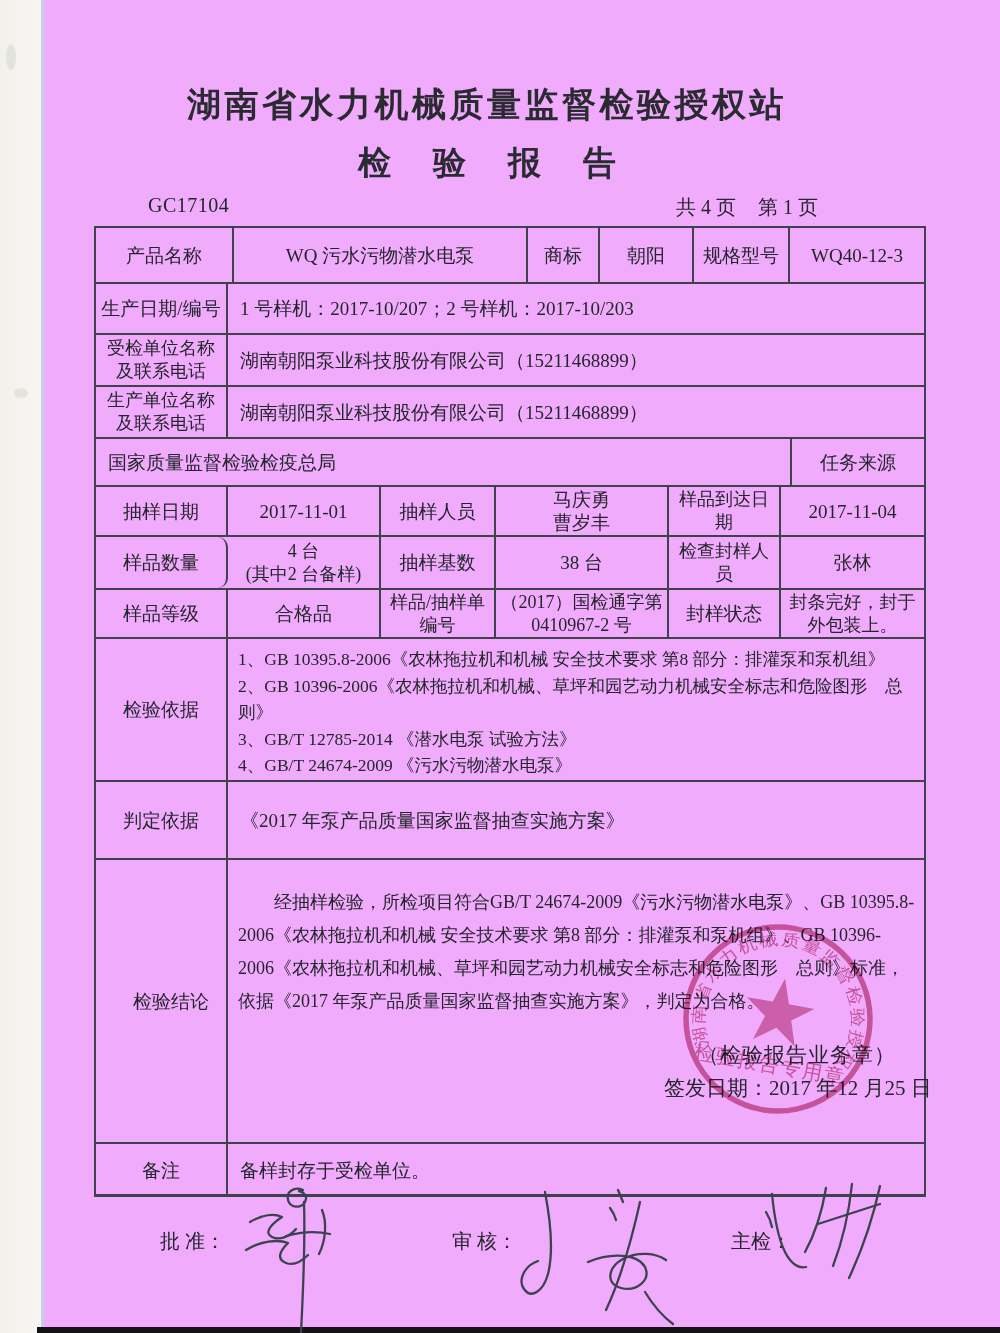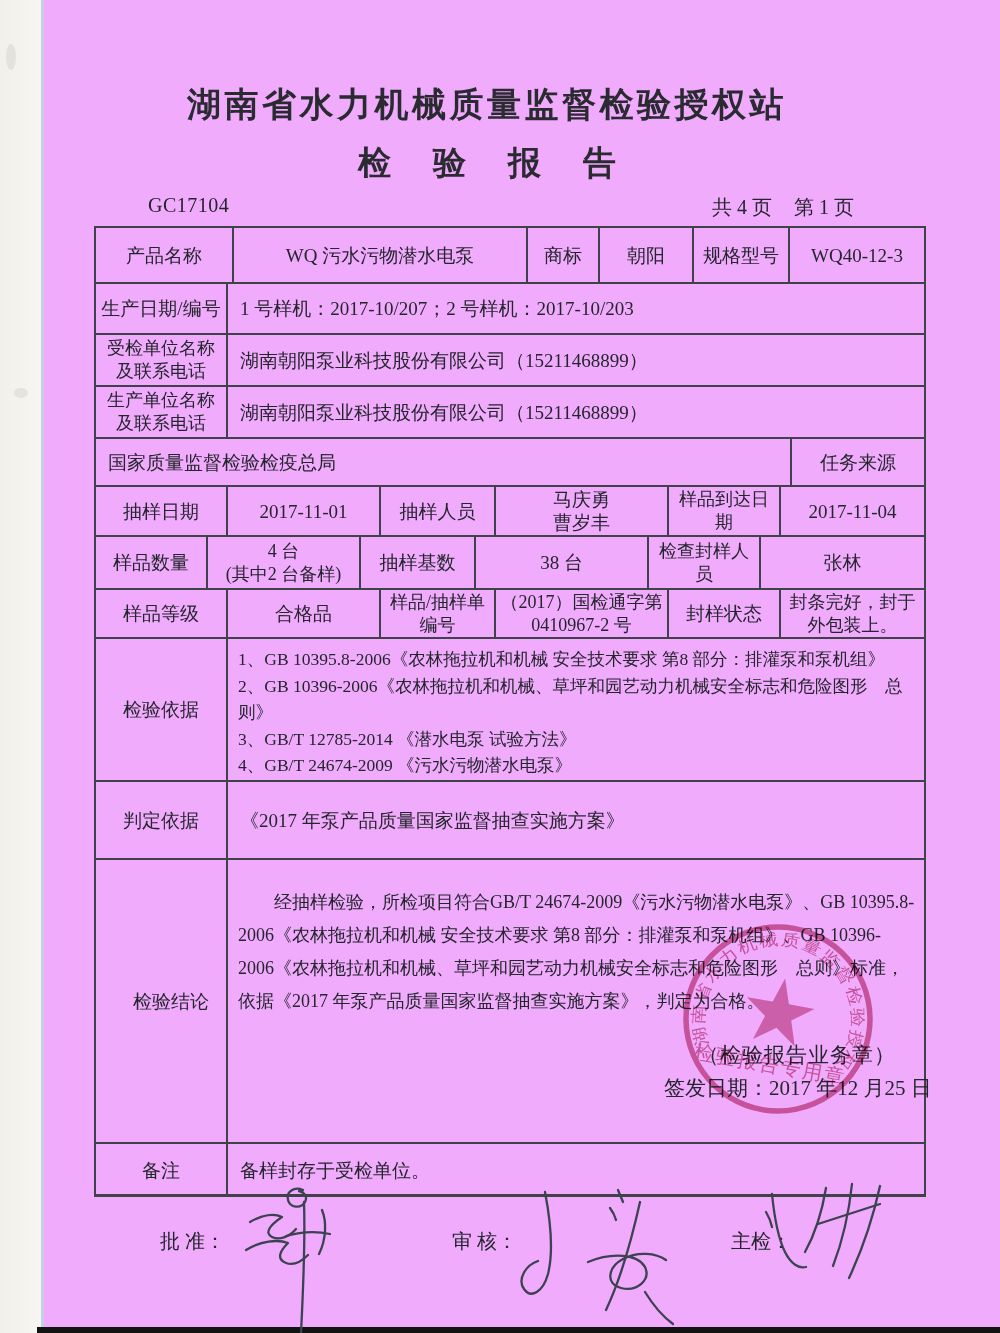--- a/index.html
+++ b/index.html
@@ -18,21 +18,21 @@
     background:linear-gradient(90deg,#f1f0eb,#f7f6f2);
     border-right:3px solid #c5d0e2;}
   .smudge{position:absolute;background:#d9d8d2;border-radius:50%;opacity:.6;}
   .scan-bottom{position:absolute;left:37px;right:0;bottom:0;height:6px;background:#131313;}
 
   .doc-title{position:absolute;top:82px;left:0;width:974px;text-align:center;
     font-size:34px;font-weight:700;letter-spacing:3.5px;color:#2a2a31;}
   .doc-subtitle{position:absolute;top:141px;left:0;width:974px;text-align:center;
     font-size:33px;font-weight:700;letter-spacing:42px;padding-left:42px;box-sizing:border-box;color:#2a2a31;}
   .meta-no{position:absolute;left:148px;top:194px;font-size:20px;letter-spacing:.5px;}
-  .meta-pages{position:absolute;left:712px;top:194px;font-size:20px;}
+  .meta-pages{position:absolute;left:676px;top:194px;font-size:20px;}
   .meta-pages .gap{display:inline-block;width:22px;}
 
   .report-table{position:absolute;left:94px;top:226px;width:832px;height:971px;
     border:2px solid var(--line);border-bottom-width:3px;box-sizing:border-box;background:transparent;}
   .trow{position:absolute;left:0;right:0;display:flex;box-sizing:border-box;border-top:2px solid var(--line);}
   .trow.first{border-top:none;}
   .tc{box-sizing:border-box;border-right:2px solid var(--line);
     display:flex;flex-direction:column;align-items:center;justify-content:center;
     text-align:center;font-size:19px;line-height:23px;padding:2px 4px;}
   .tc:last-child{border-right:none;}
@@ -118,21 +118,21 @@
         <div>曹岁丰</div>
       </div>
       <div class="tc small" style="width:112px;">
         <div>样品到达日</div>
         <div>期</div>
       </div>
       <div class="tc" style="flex:1;">2017-11-04</div>
     </div>
 
     <div class="trow" style="top:307px;height:53px;">
-      <div class="tc" style="width:112px;">样品数量</div>
+      <div class="tc" style="width:132px;border-radius:10px;">样品数量</div>
       <div class="tc small" style="width:153px;">
         <div>4 台</div>
         <div>(其中2 台备样)</div>
       </div>
       <div class="tc" style="width:115px;">抽样基数</div>
       <div class="tc" style="width:173px;">38 台</div>
       <div class="tc small" style="width:112px;">
         <div>检查封样人</div>
         <div>员</div>
       </div>

